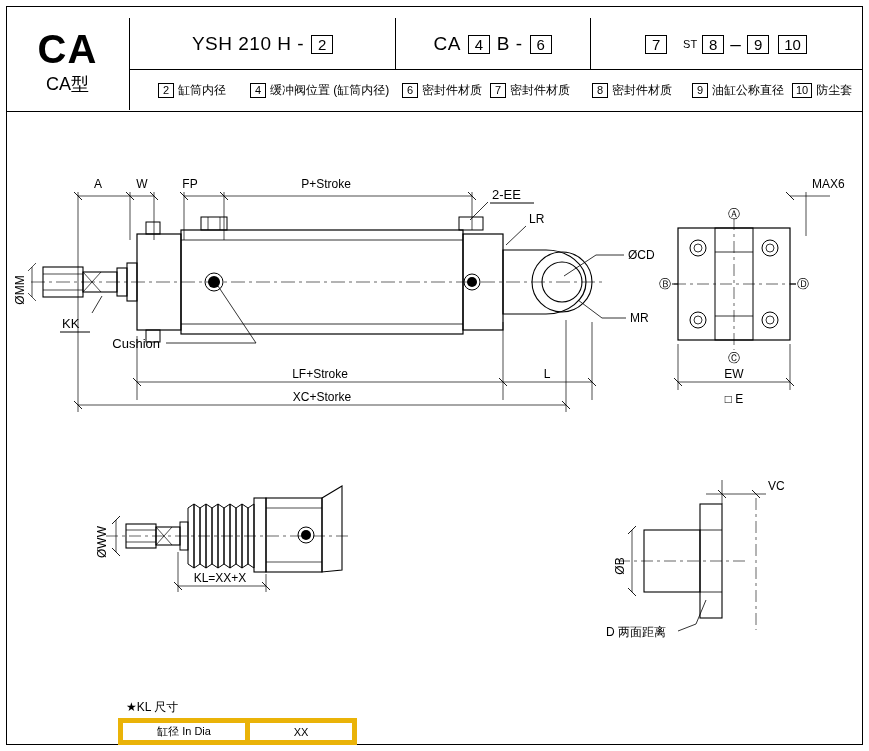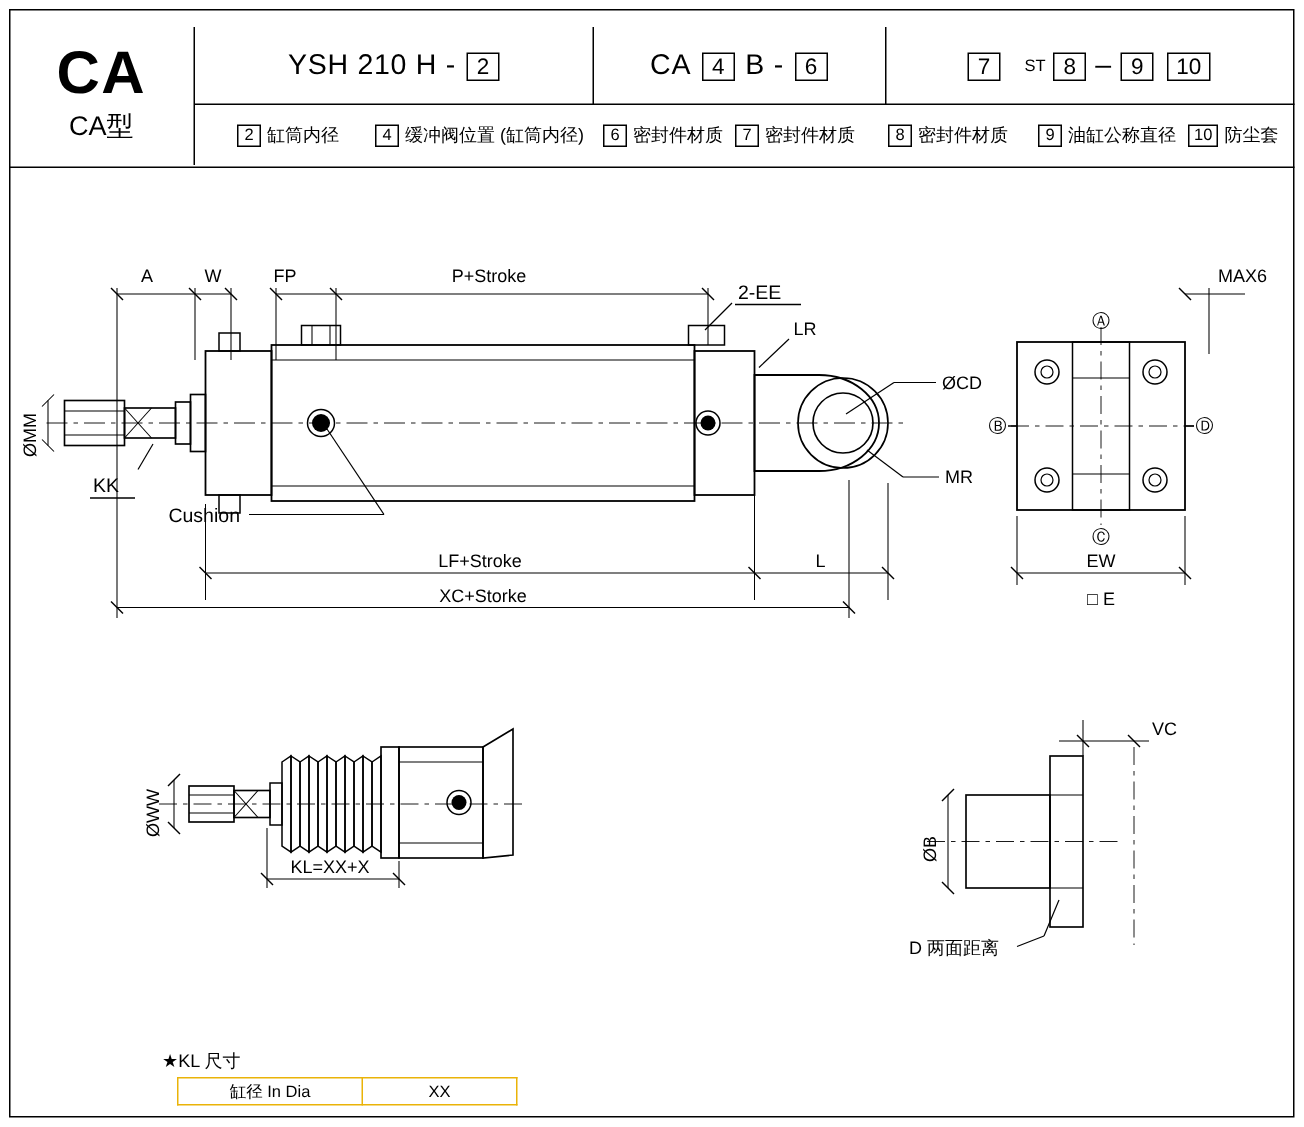--- a/index.html
+++ b/index.html
@@ -19,23 +19,23 @@
   .boxs{display:inline-block;border:1px solid #000;padding:0px 3px;font-size:11px;line-height:13px;min-width:8px;text-align:center;vertical-align:middle;}
   .legend{position:absolute;top:0;height:40px;display:flex;align-items:center;gap:4px;font-size:12px;}
   .legend span.t{font-size:12px;}
   .sup{font-size:11px;vertical-align:super;}
   
   .draw{position:absolute;left:6px;top:100px;width:857px;height:645px;}
   svg{display:block;}
   .lbl{font-size:12px;font-family:"Liberation Sans",sans-serif;}
   .lbl-b{font-size:13px;font-family:"Liberation Sans",sans-serif;}
   table.kl{border-collapse:collapse;font-size:11px;}
-  table.kl td{border:1px solid #eab308;padding:1px 6px;text-align:center;}
+  table.kl td{border:5px solid #eab308;padding:1px 6px;text-align:center;}
   .klwrap{position:absolute;left:112px;top:618px;}
-  .kltitle{position:absolute;left:102px;top:599px;font-size:12px;}
+  .kltitle{position:absolute;left:120px;top:599px;font-size:12px;}
 </style>
 </head>
 <body>
 
 <div id="root">
 
   <div class="frame"></div>
 
   <div class="hdr">
 

